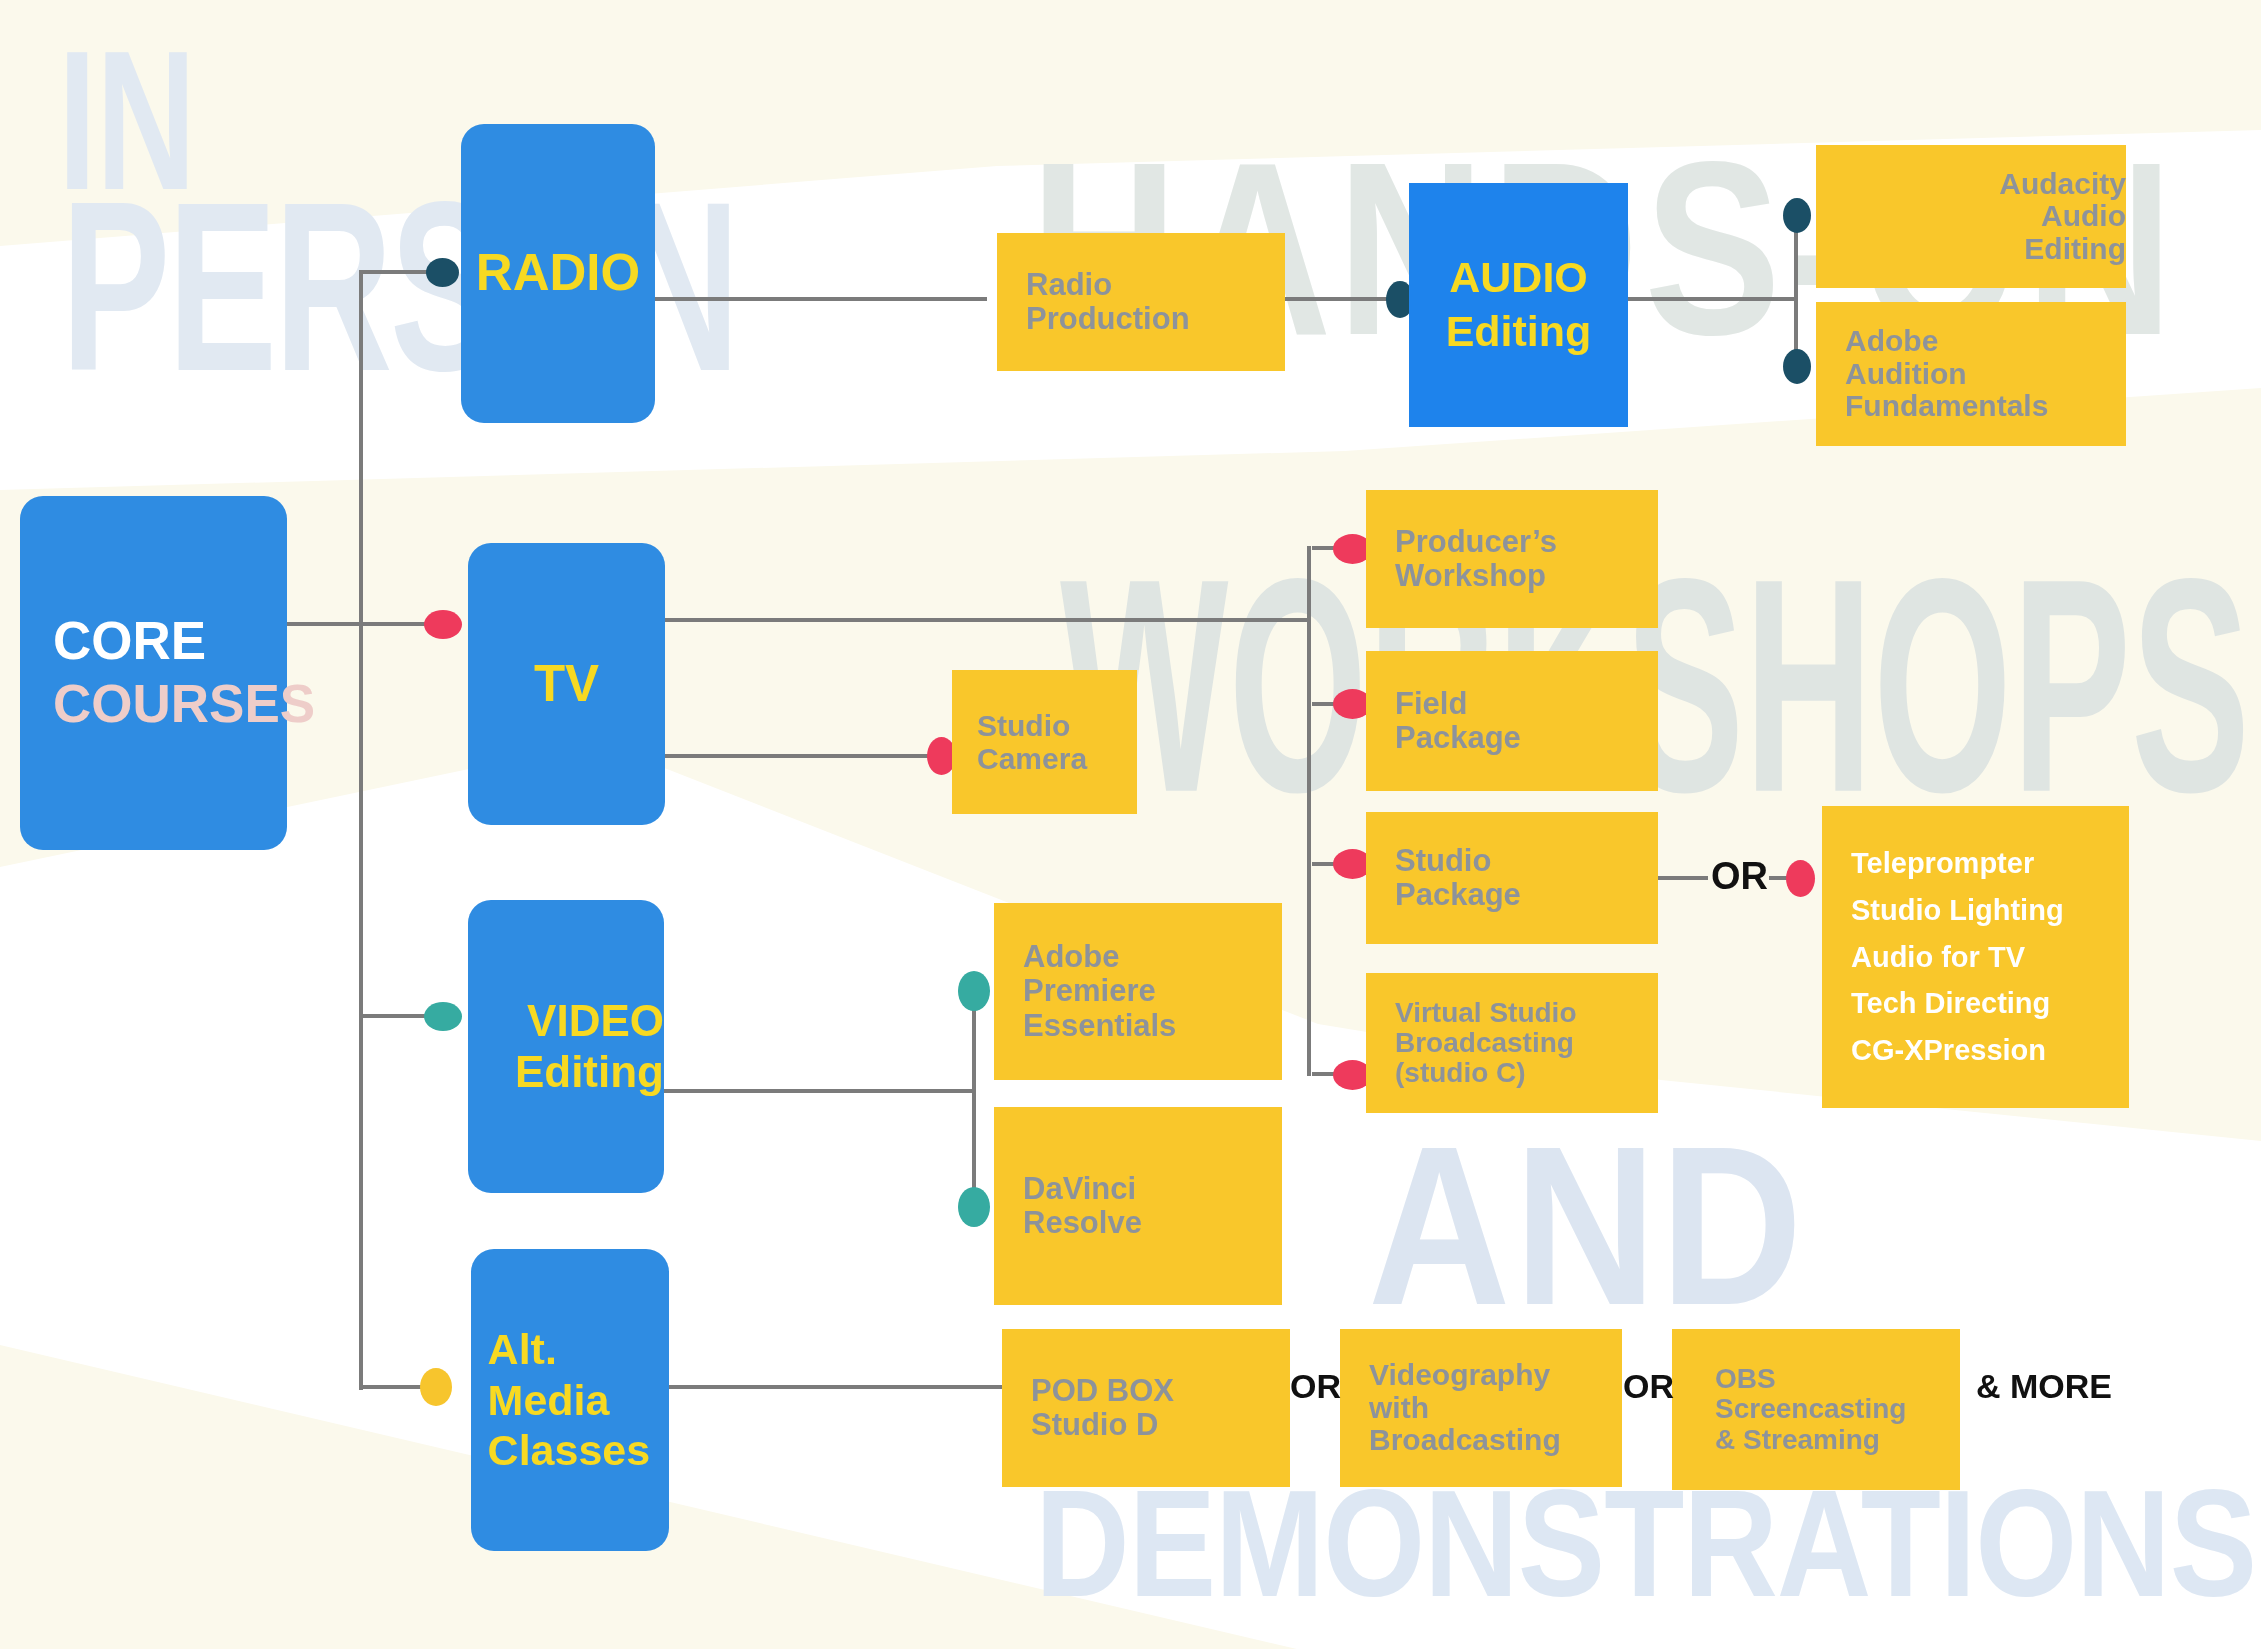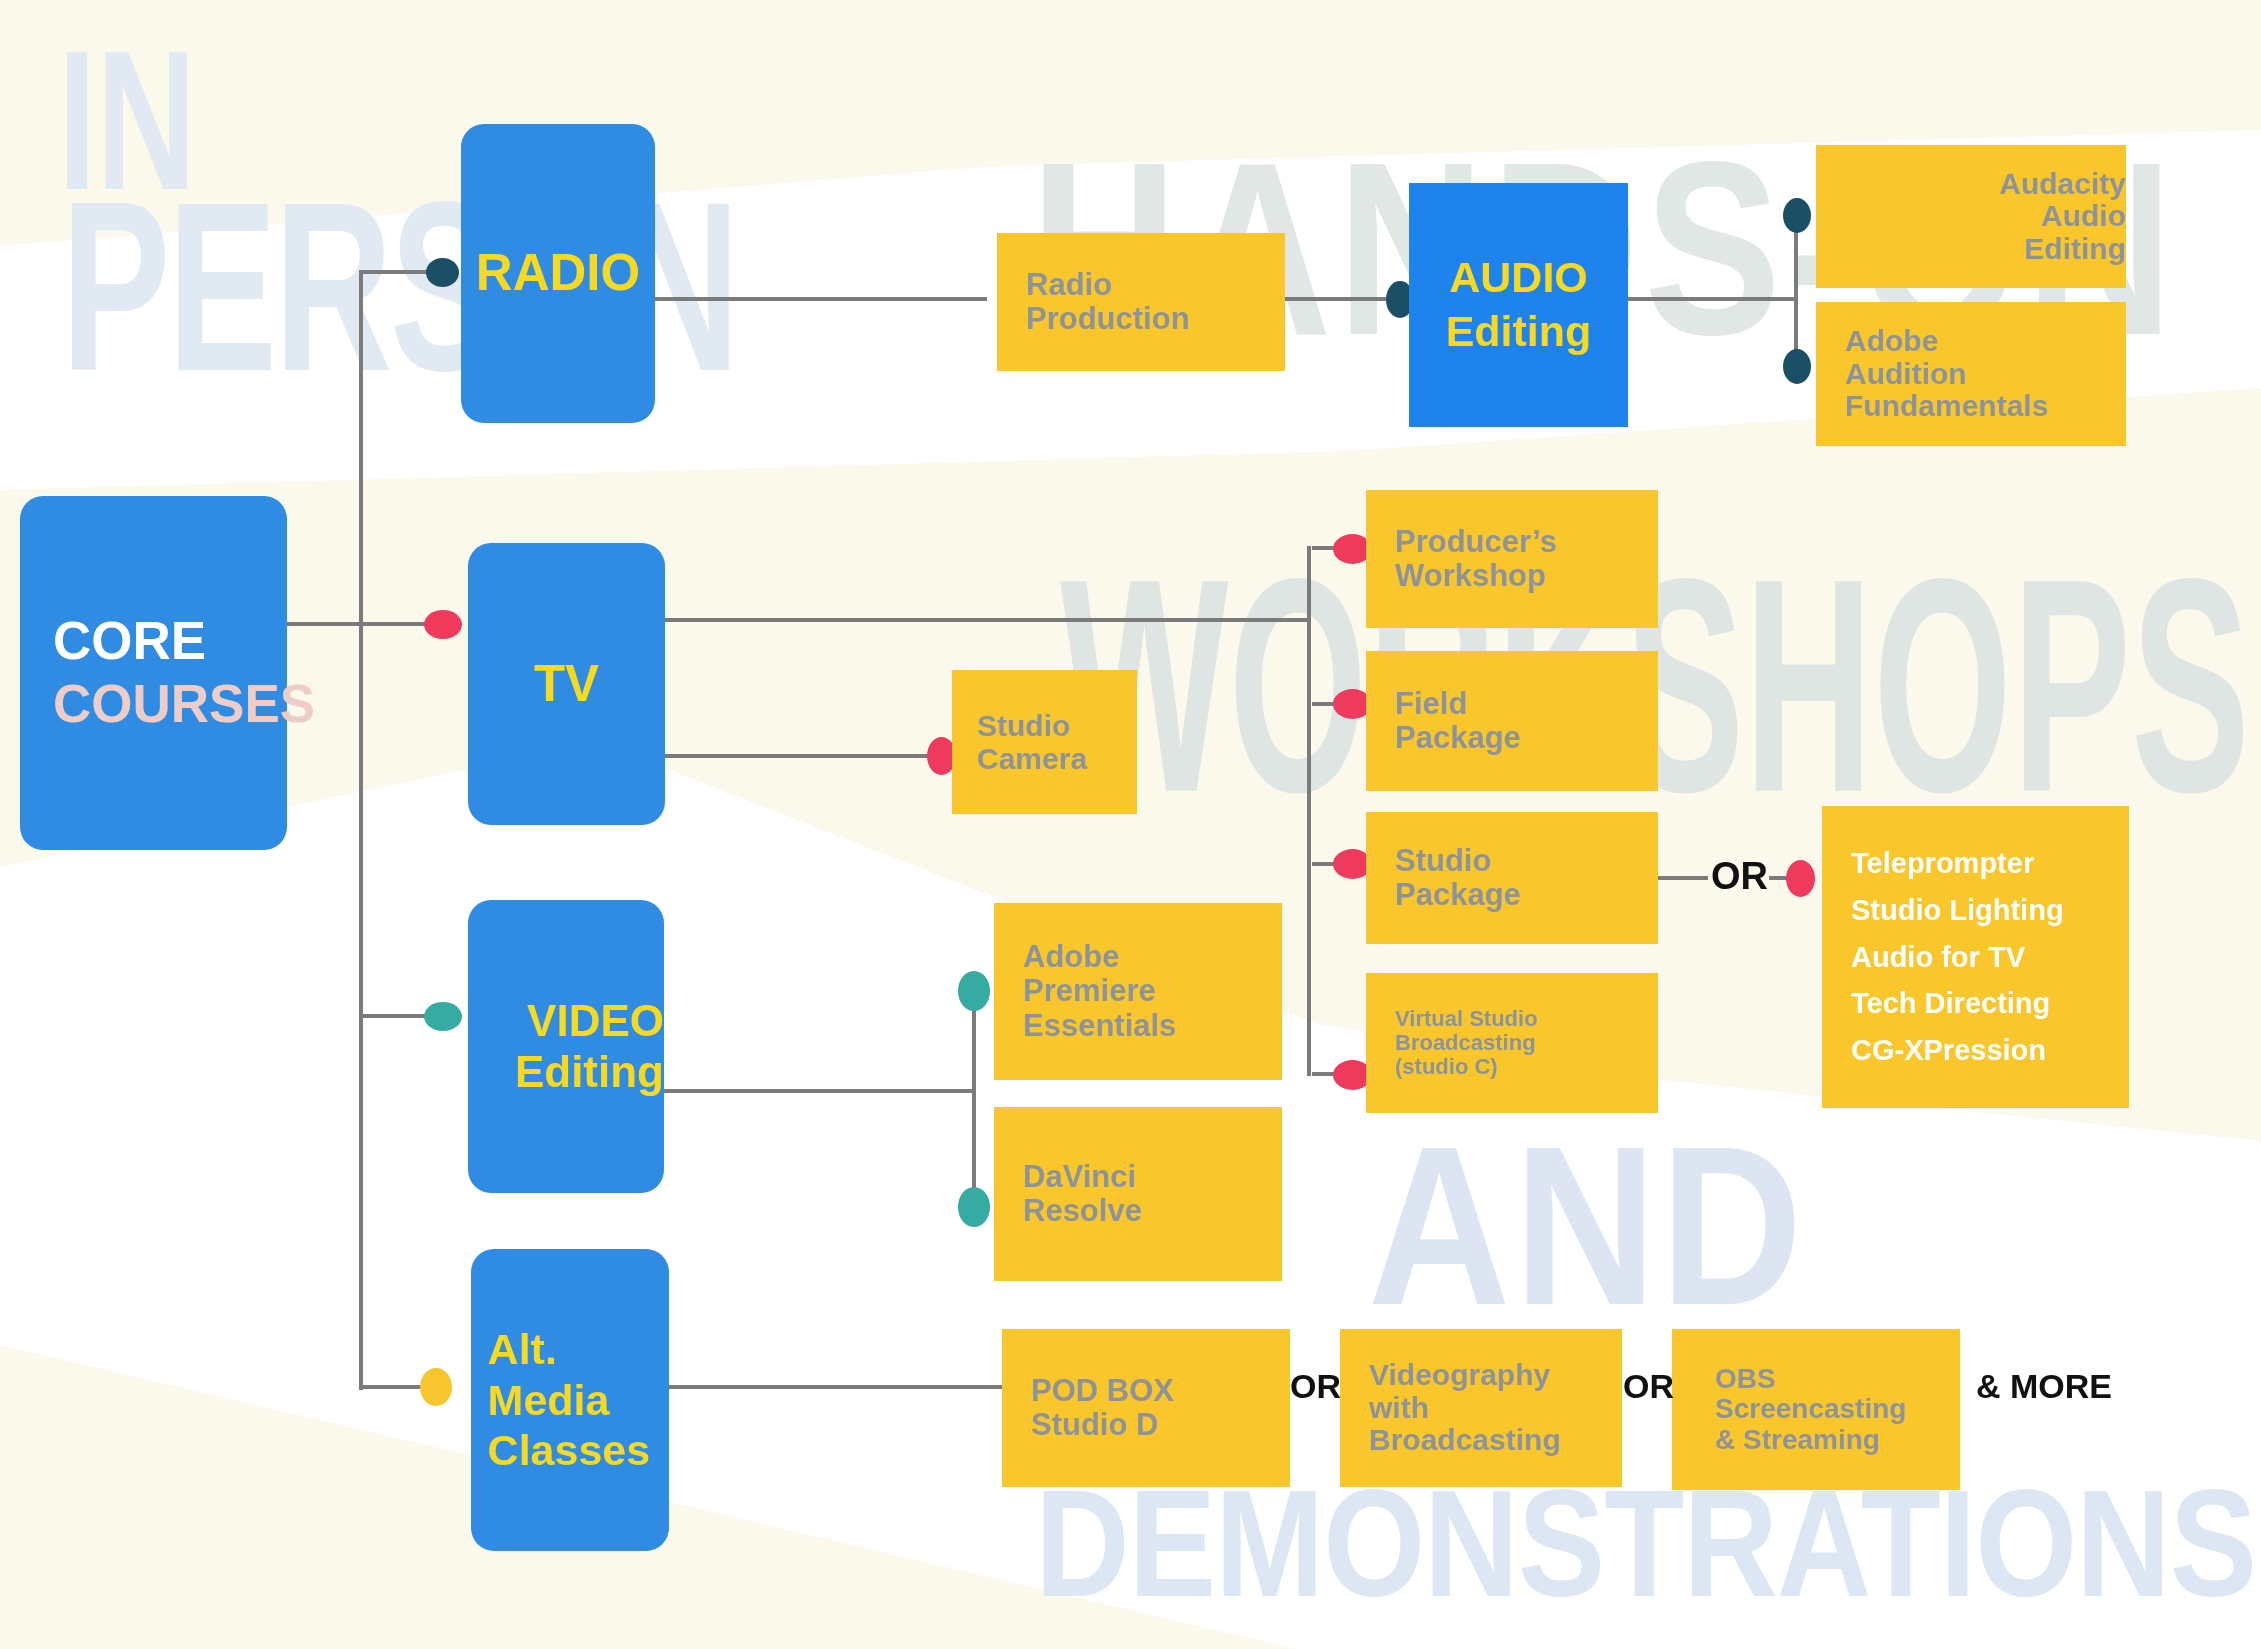--- a/index.html
+++ b/index.html
@@ -103,25 +103,25 @@
       <div class="node blue" style="left: 468px; top: 543px; width: 197px; height: 282px; font-size: 51px; line-height: 1.1; text-align: center; color: rgb(247, 217, 34);"><div class="node-line">TV</div></div>
       <div class="node blue" style="left: 468px; top: 900px; width: 196px; height: 293px; font-size: 44px; line-height: 1.15; text-align: right; color: rgb(247, 217, 34);"><div class="node-line">VIDEO</div><div class="node-line">Editing</div></div>
       <div class="node blue" style="left: 471px; top: 1249px; width: 198px; height: 302px; font-size: 43px; line-height: 1.18; text-align: left; padding-left: 16.6px; color: rgb(247, 217, 34);"><div class="node-line">Alt.</div><div class="node-line">Media</div><div class="node-line">Classes</div></div>
       <div class="node blue-square" style="left: 1409px; top: 183px; width: 219px; height: 244px; font-size: 43px; line-height: 1.25; text-align: center; color: rgb(247, 217, 34);"><div class="node-line">AUDIO</div><div class="node-line">Editing</div></div>
       <div class="node yellow" style="left: 997px; top: 233px; width: 288px; height: 138px; font-size: 31px; line-height: 1.1; text-align: left; padding-left: 29px; color: rgb(141, 147, 155);"><div class="node-line">Radio</div><div class="node-line">Production</div></div>
       <div class="node yellow" style="left: 1816px; top: 145px; width: 310px; height: 143px; font-size: 30px; line-height: 1.08; text-align: left; padding-left: 29px; color: rgb(141, 147, 155); align-items: flex-end;"><div class="node-line">Audacity</div><div class="node-line">Audio</div><div class="node-line">Editing</div></div>
       <div class="node yellow" style="left: 1816px; top: 302px; width: 310px; height: 144px; font-size: 30px; line-height: 1.08; text-align: left; padding-left: 29px; color: rgb(141, 147, 155);"><div class="node-line">Adobe</div><div class="node-line">Audition</div><div class="node-line">Fundamentals</div></div>
       <div class="node yellow" style="left: 1366px; top: 490px; width: 292px; height: 138px; font-size: 31px; line-height: 1.1; text-align: left; padding-left: 29px; color: rgb(141, 147, 155);"><div class="node-line">Producer’s</div><div class="node-line">Workshop</div></div>
       <div class="node yellow" style="left: 1366px; top: 651px; width: 292px; height: 140px; font-size: 31px; line-height: 1.1; text-align: left; padding-left: 29px; color: rgb(141, 147, 155);"><div class="node-line">Field</div><div class="node-line">Package</div></div>
       <div class="node yellow" style="left: 1366px; top: 812px; width: 292px; height: 132px; font-size: 31px; line-height: 1.1; text-align: left; padding-left: 29px; color: rgb(141, 147, 155);"><div class="node-line">Studio</div><div class="node-line">Package</div></div>
-      <div class="node yellow" style="left: 1366px; top: 973px; width: 292px; height: 140px; font-size: 22px; line-height: 1.08; text-align: left; padding-left: 29px; color: rgb(141, 147, 155);"><div class="node-line">Virtual Studio</div><div class="node-line">Broadcasting</div><div class="node-line">(studio C)</div></div>
+      <div class="node yellow" style="left: 1366px; top: 973px; width: 292px; height: 140px; font-size: 28px; line-height: 1.08; text-align: left; padding-left: 29px; color: rgb(141, 147, 155);"><div class="node-line">Virtual Studio</div><div class="node-line">Broadcasting</div><div class="node-line">(studio C)</div></div>
       <div class="node yellow" style="left: 952px; top: 670px; width: 185px; height: 144px; font-size: 30px; line-height: 1.1; text-align: left; padding-left: 25px; color: rgb(141, 147, 155);"><div class="node-line">Studio</div><div class="node-line">Camera</div></div>
       <div class="node yellow" style="left: 1822px; top: 806px; width: 307px; height: 302px; font-size: 29px; line-height: 1.62; text-align: left; padding-left: 29px; color: rgb(255, 255, 255);"><div class="node-line">Teleprompter</div><div class="node-line">Studio Lighting</div><div class="node-line">Audio for TV</div><div class="node-line">Tech Directing</div><div class="node-line">CG-XPression</div></div>
       <div class="node yellow" style="left: 994px; top: 903px; width: 288px; height: 177px; font-size: 31px; line-height: 1.1; text-align: left; padding-left: 29px; color: rgb(141, 147, 155);"><div class="node-line">Adobe</div><div class="node-line">Premiere</div><div class="node-line">Essentials</div></div>
-      <div class="node yellow" style="left: 994px; top: 1107px; width: 288px; height: 174px; font-size: 31px; line-height: 1.1; text-align: left; padding-left: 29px; color: rgb(141, 147, 155);"><div class="node-line">DaVinci</div><div class="node-line">Resolve</div></div>
+      <div class="node yellow" style="left: 994px; top: 1107px; width: 288px; height: 198px; font-size: 31px; line-height: 1.1; text-align: left; padding-left: 29px; color: rgb(141, 147, 155);"><div class="node-line">DaVinci</div><div class="node-line">Resolve</div></div>
       <div class="node yellow" style="left: 1002px; top: 1329px; width: 288px; height: 158px; font-size: 31px; line-height: 1.1; text-align: left; padding-left: 29px; color: rgb(141, 147, 155);"><div class="node-line">POD BOX</div><div class="node-line">Studio D</div></div>
       <div class="node yellow" style="left: 1340px; top: 1329px; width: 282px; height: 158px; font-size: 30px; line-height: 1.08; text-align: left; padding-left: 29px; color: rgb(141, 147, 155);"><div class="node-line">Videography</div><div class="node-line">with</div><div class="node-line">Broadcasting</div></div>
       <div class="node yellow" style="left: 1672px; top: 1329px; width: 288px; height: 161px; font-size: 28px; line-height: 1.08; text-align: left; padding-left: 43px; color: rgb(141, 147, 155);"><div class="node-line">OBS</div><div class="node-line">Screencasting</div><div class="node-line">&amp; Streaming</div></div>
     </div>
   <div id="layer-labels">
       <div class="flabel" style="left: 1711px; top: 857px; font-size: 38px;">OR</div>
       <div class="flabel" style="left: 1290px; top: 1369px; font-size: 34px;">OR</div>
       <div class="flabel" style="left: 1623px; top: 1369px; font-size: 34px;">OR</div>
       <div class="flabel" style="left: 1976px; top: 1369px; font-size: 34px;">&amp; MORE</div>
     </div>

